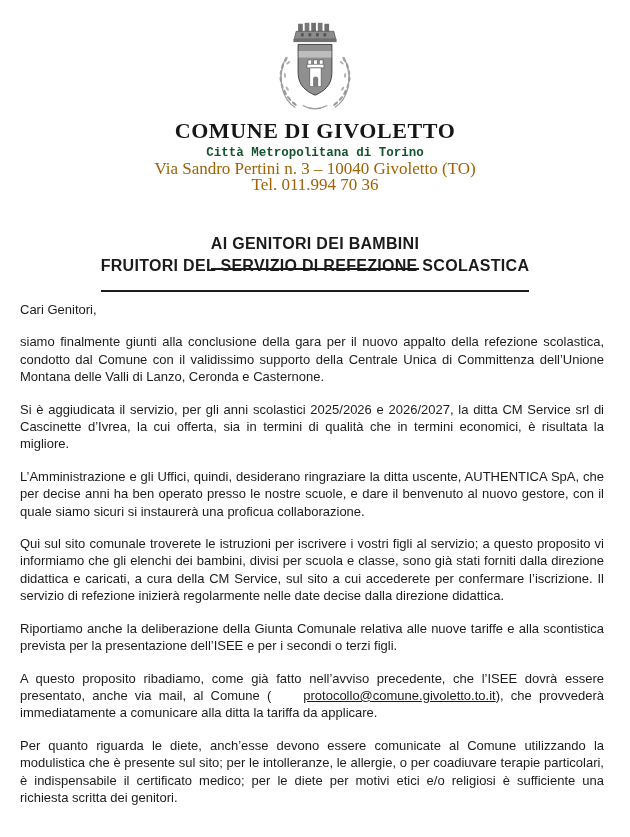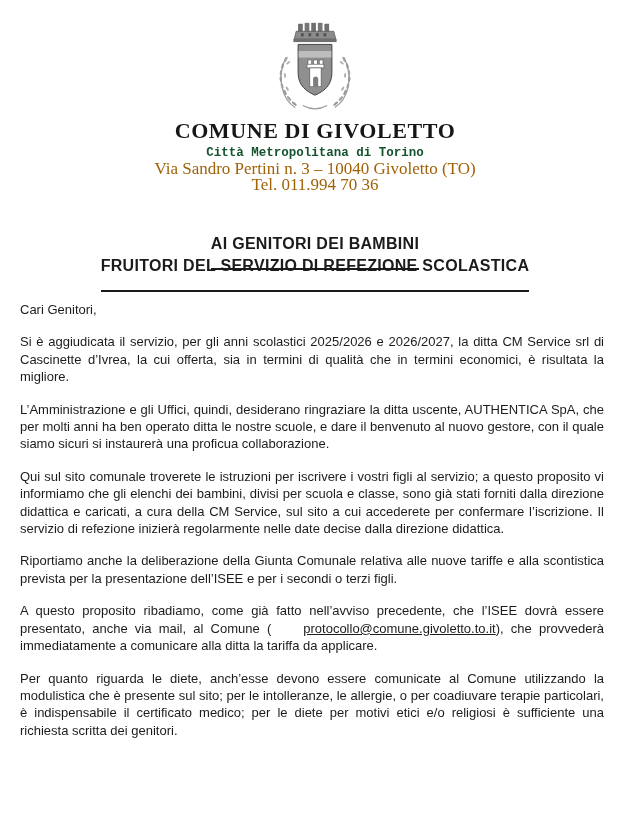--- a/index.html
+++ b/index.html
@@ -109,22 +109,23 @@
   </div>
 
   <div class="heading">
     <div><span class="u">AI GENITORI DEI BAMBINI</span></div>
     <div><span class="u">FRUITORI DEL SERVIZIO DI REFEZIONE SCOLASTICA</span></div>
   </div>
 
   <div class="letter">
     <div class="salutation">Cari Genitori,</div>
 
+    <p class="para">siamo finalmente giunti alla conclusione della gara per il nuovo appalto della refezione scolastica, condotto dal Comune con il validissimo supporto della Centrale Unica di Committenza dell’Unione Montana delle Valli di Lanzo, Ceronda e Casternone.</p>
     <p class="para">Si è aggiudicata il servizio, per gli anni scolastici 2025/2026 e 2026/2027, la ditta CM Service srl di Cascinette d’Ivrea, la cui offerta, sia in termini di qualità che in termini economici, è risultata la migliore.</p>
-    <p class="para">L’Amministrazione e gli Uffici, quindi, desiderano ringraziare la ditta uscente, AUTHENTICA SpA, che per molti anni ha ben operato ditta le nostre scuole, e dare il benvenuto al nuovo gestore, con il quale siamo sicuri si instaurerà una proficua collaborazione.</p>
+    <p class="para">L’Amministrazione e gli Uffici, quindi, desiderano ringraziare la ditta uscente, AUTHENTICA SpA, che per decise anni ha ben operato presso le nostre scuole, e dare il benvenuto al nuovo gestore, con il quale siamo sicuri si instaurerà una proficua collaborazione.</p>
     <p class="para">Qui sul sito comunale troverete le istruzioni per iscrivere i vostri figli al servizio; a questo proposito vi informiamo che gli elenchi dei bambini, divisi per scuola e classe, sono già stati forniti dalla direzione didattica e caricati, a cura della CM Service, sul sito a cui accederete per confermare l’iscrizione. Il servizio di refezione inizierà regolarmente nelle date decise dalla direzione didattica.</p>
     <p class="para">Riportiamo anche la deliberazione della Giunta Comunale relativa alle nuove tariffe e alla scontistica prevista per la presentazione dell’ISEE e per i secondi o terzi figli.</p>
 
     <p class="para"><span>A questo proposito ribadiamo, come già fatto nell’avviso precedente, che l’ISEE dovrà essere presentato, anche via mail, al Comune (</span><a class="email">protocollo@comune.givoletto.to.it</a><span>), che provvederà immediatamente a comunicare alla ditta la tariffa da applicare.</span></p>
 
     <p class="para">Per quanto riguarda le diete, anch’esse devono essere comunicate al Comune utilizzando la modulistica che è presente sul sito; per le intolleranze, le allergie, o per coadiuvare terapie particolari, è indispensabile il certificato medico; per le diete per motivi etici e/o religiosi è sufficiente una richiesta scritta dei genitori.</p>
   </div>
 
 </div>
 

